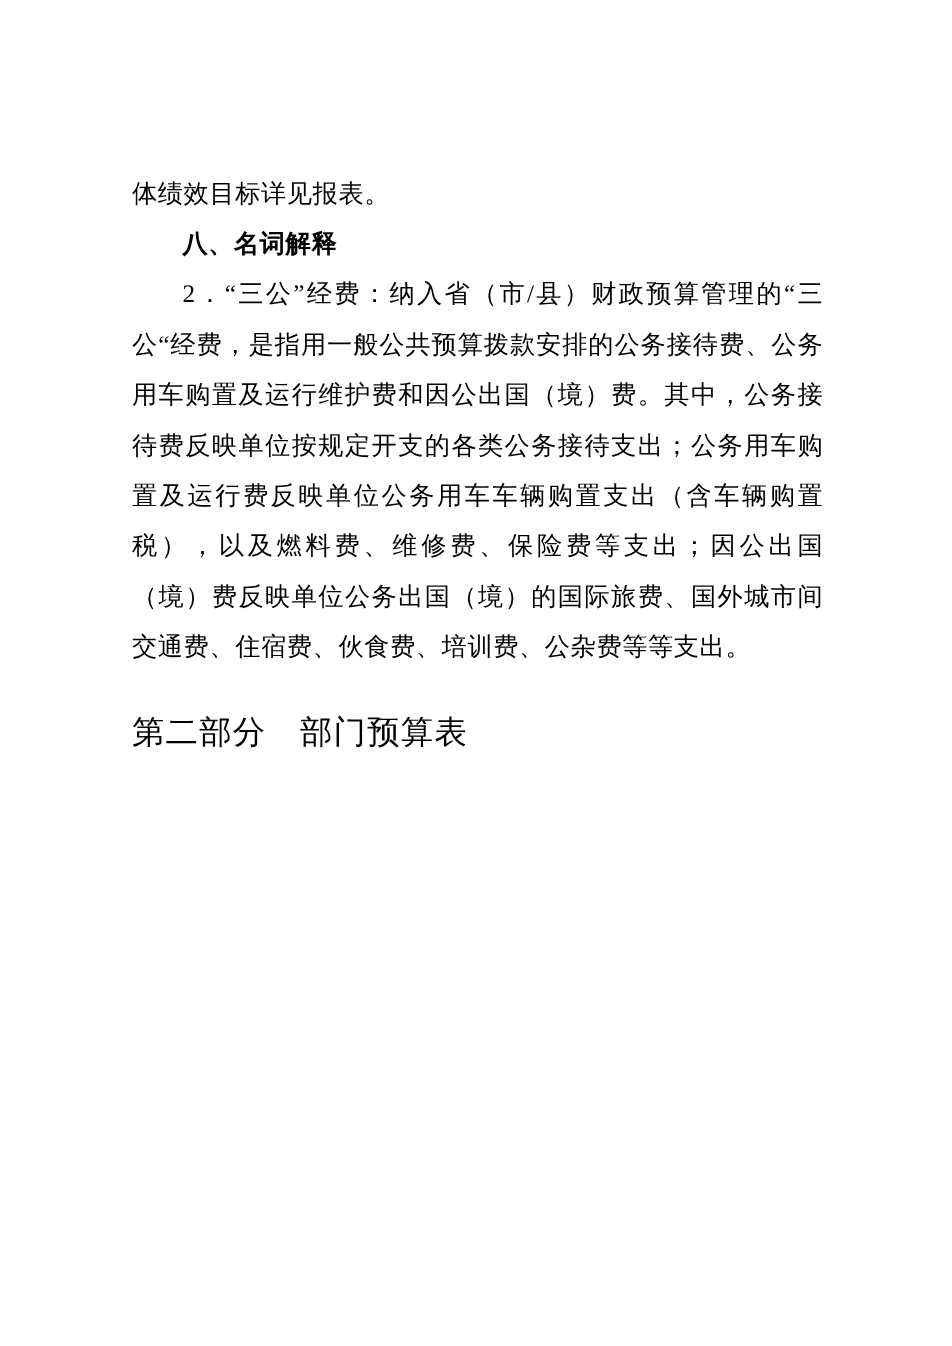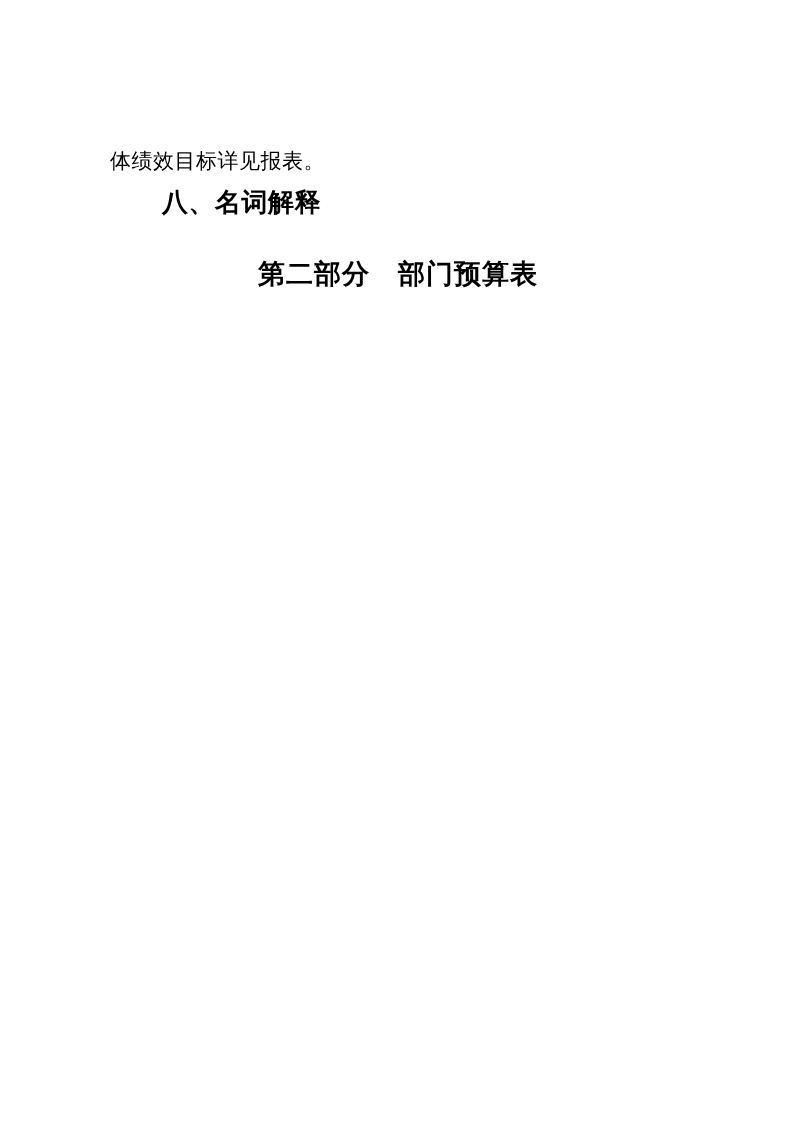--- a/index.html
+++ b/index.html
@@ -25,42 +25,43 @@
     letter-spacing: 0.5px;
     text-align: justify;
     text-indent: 2em;
     margin: 0;
     word-break: break-all;
   }
   .no-indent {
     text-indent: 0;
   }
   .section-heading {
-    font-size: 26px;
+    font-size: 21px;
     line-height: 42px;
     font-weight: bold;
     letter-spacing: 0.5px;
     text-indent: 2em;
     margin: 0;
   }
   .part-heading {
     font-size: 27px;
     line-height: 36px;
-    font-weight: bold;
-    text-align: center;
+    font-weight: normal;
+    text-align: left;
     letter-spacing: 1px;
     margin: 32px 0 0 0;
   }
 </style>
 </head>
 <body>
 
 <div class="page">
 
   <p class="body-text no-indent">体绩效目标详见报表。</p>
 
   <h3 class="section-heading">八、名词解释</h3>
 
 
+  <p class="body-text">2．“三公”经费：纳入省（市/县）财政预算管理的“三公“经费，是指用一般公共预算拨款安排的公务接待费、公务用车购置及运行维护费和因公出国（境）费。其中，公务接待费反映单位按规定开支的各类公务接待支出；公务用车购置及运行费反映单位公务用车车辆购置支出（含车辆购置税），以及燃料费、维修费、保险费等支出；因公出国（境）费反映单位公务出国（境）的国际旅费、国外城市间交通费、住宿费、伙食费、培训费、公杂费等等支出。</p>
 
   <h2 class="part-heading">第二部分　部门预算表</h2>
 
 </div>
 
 </body></html>

